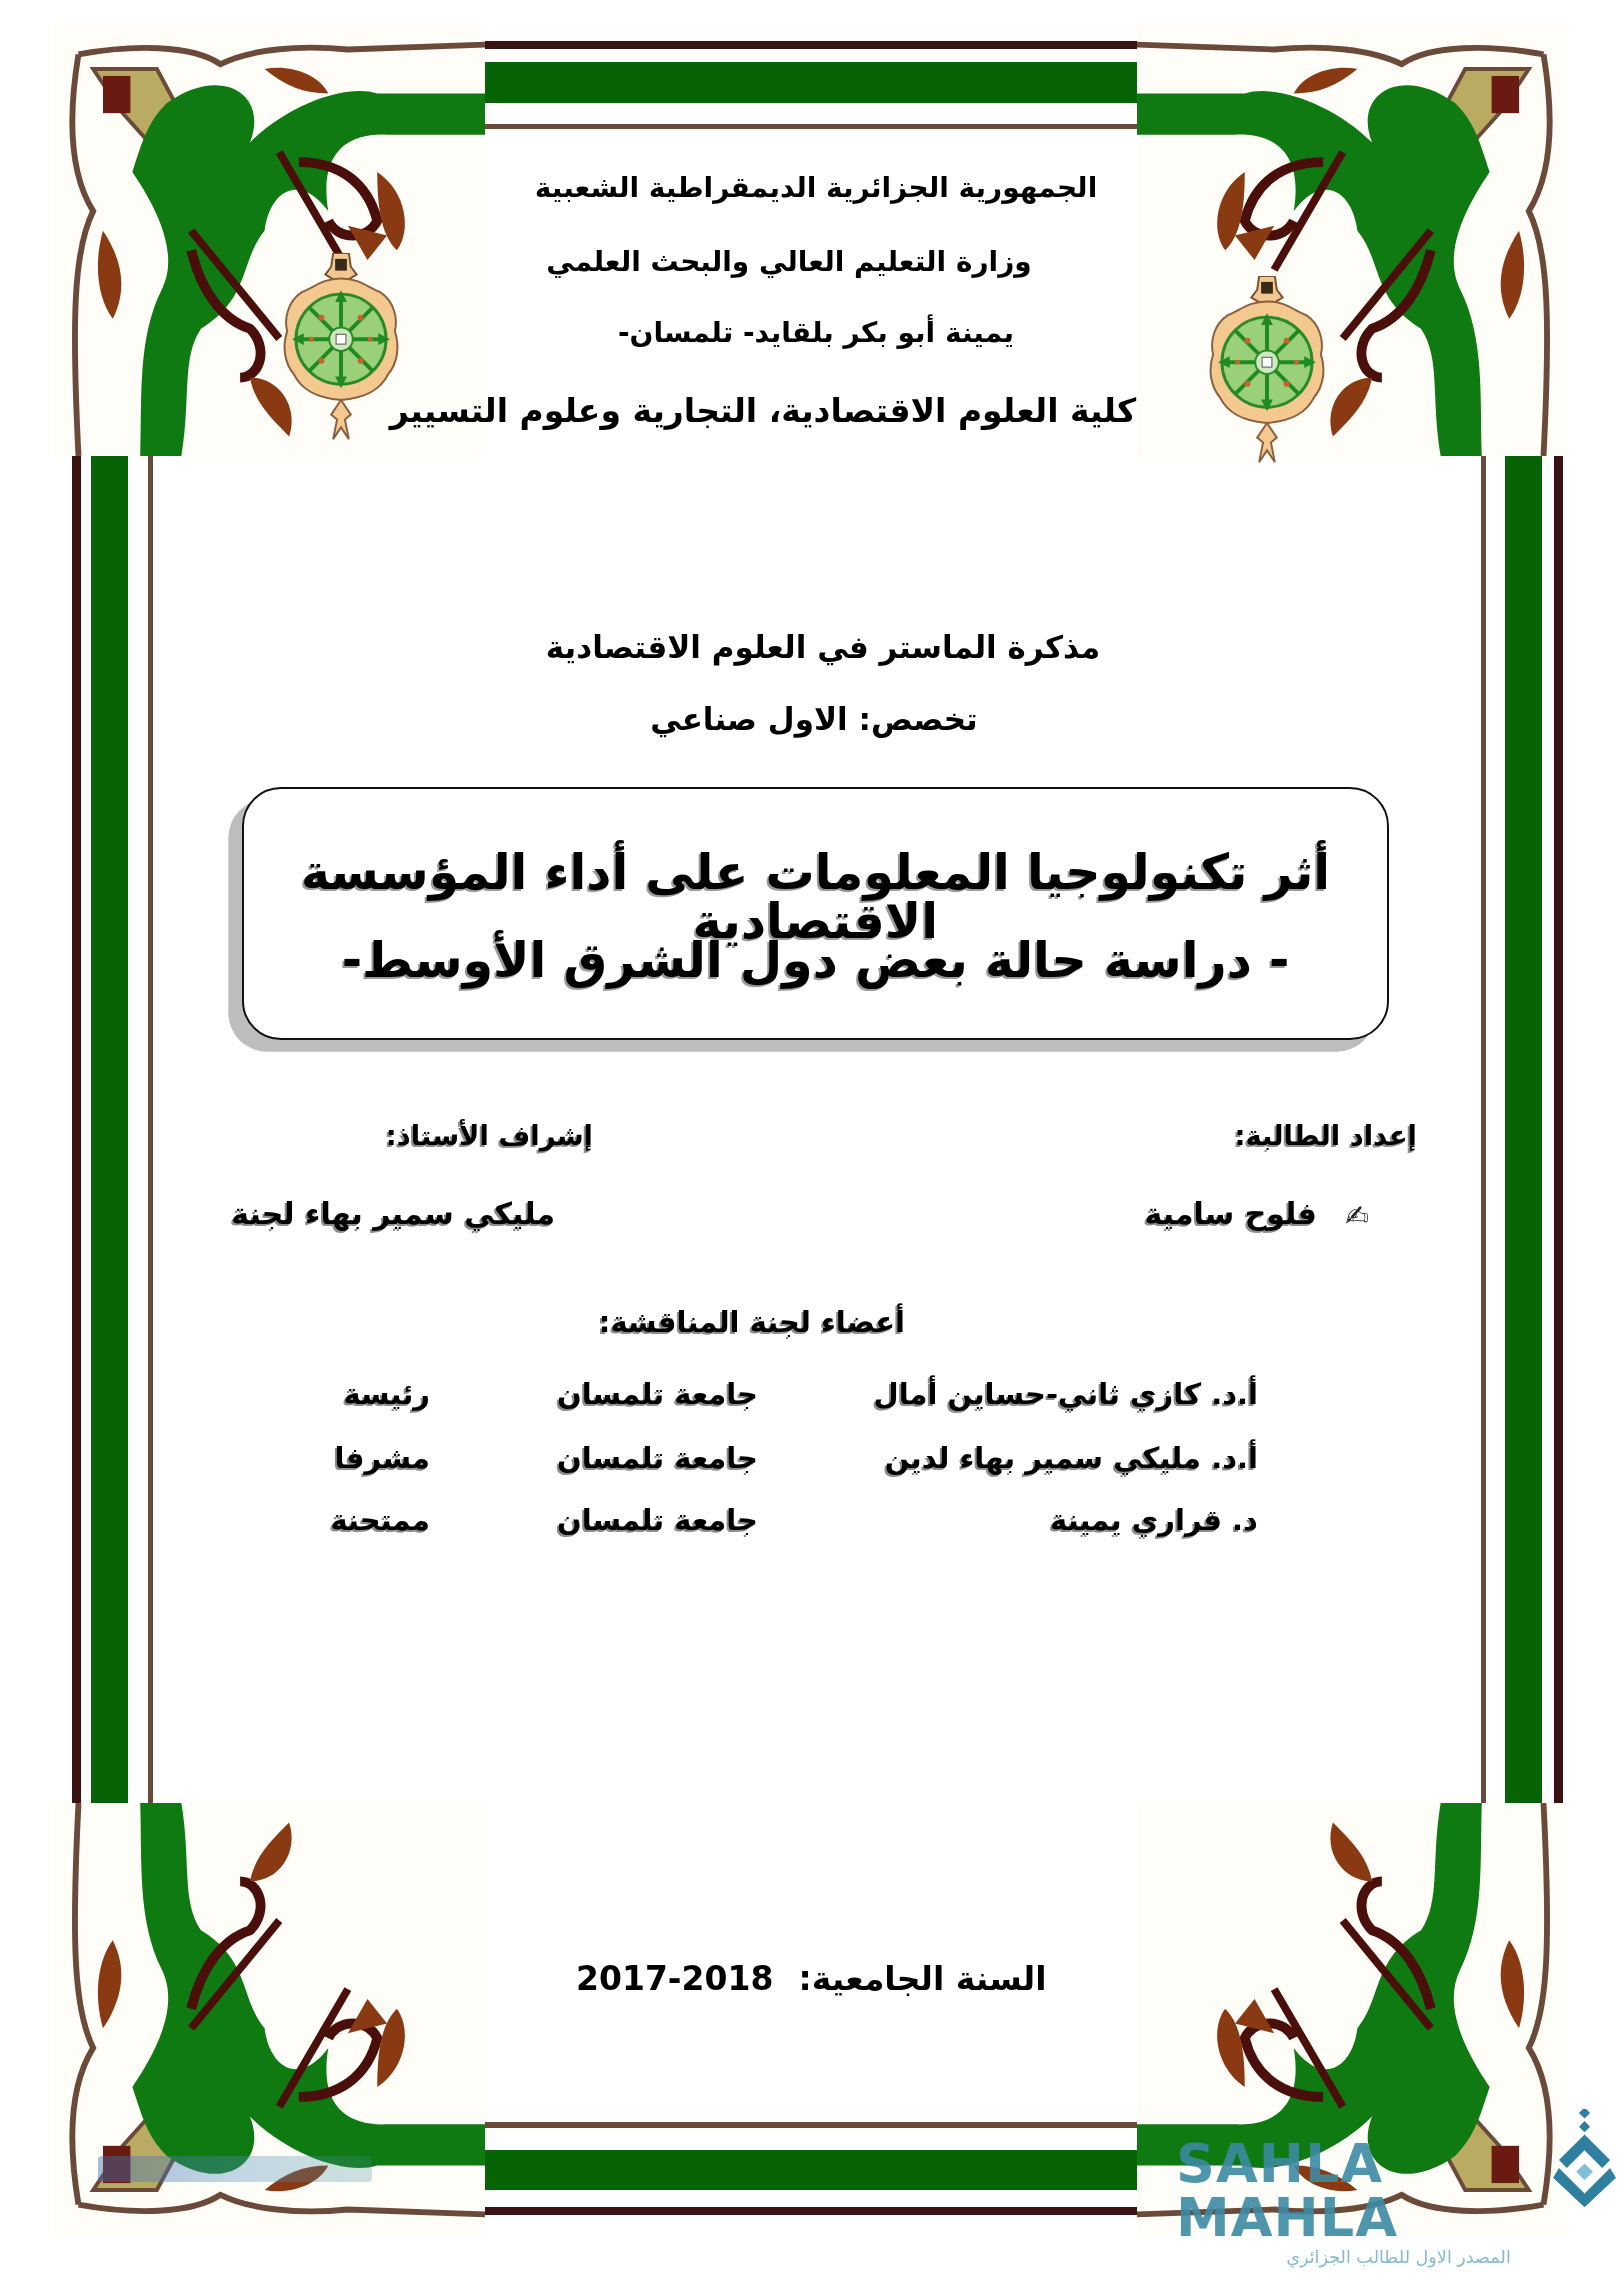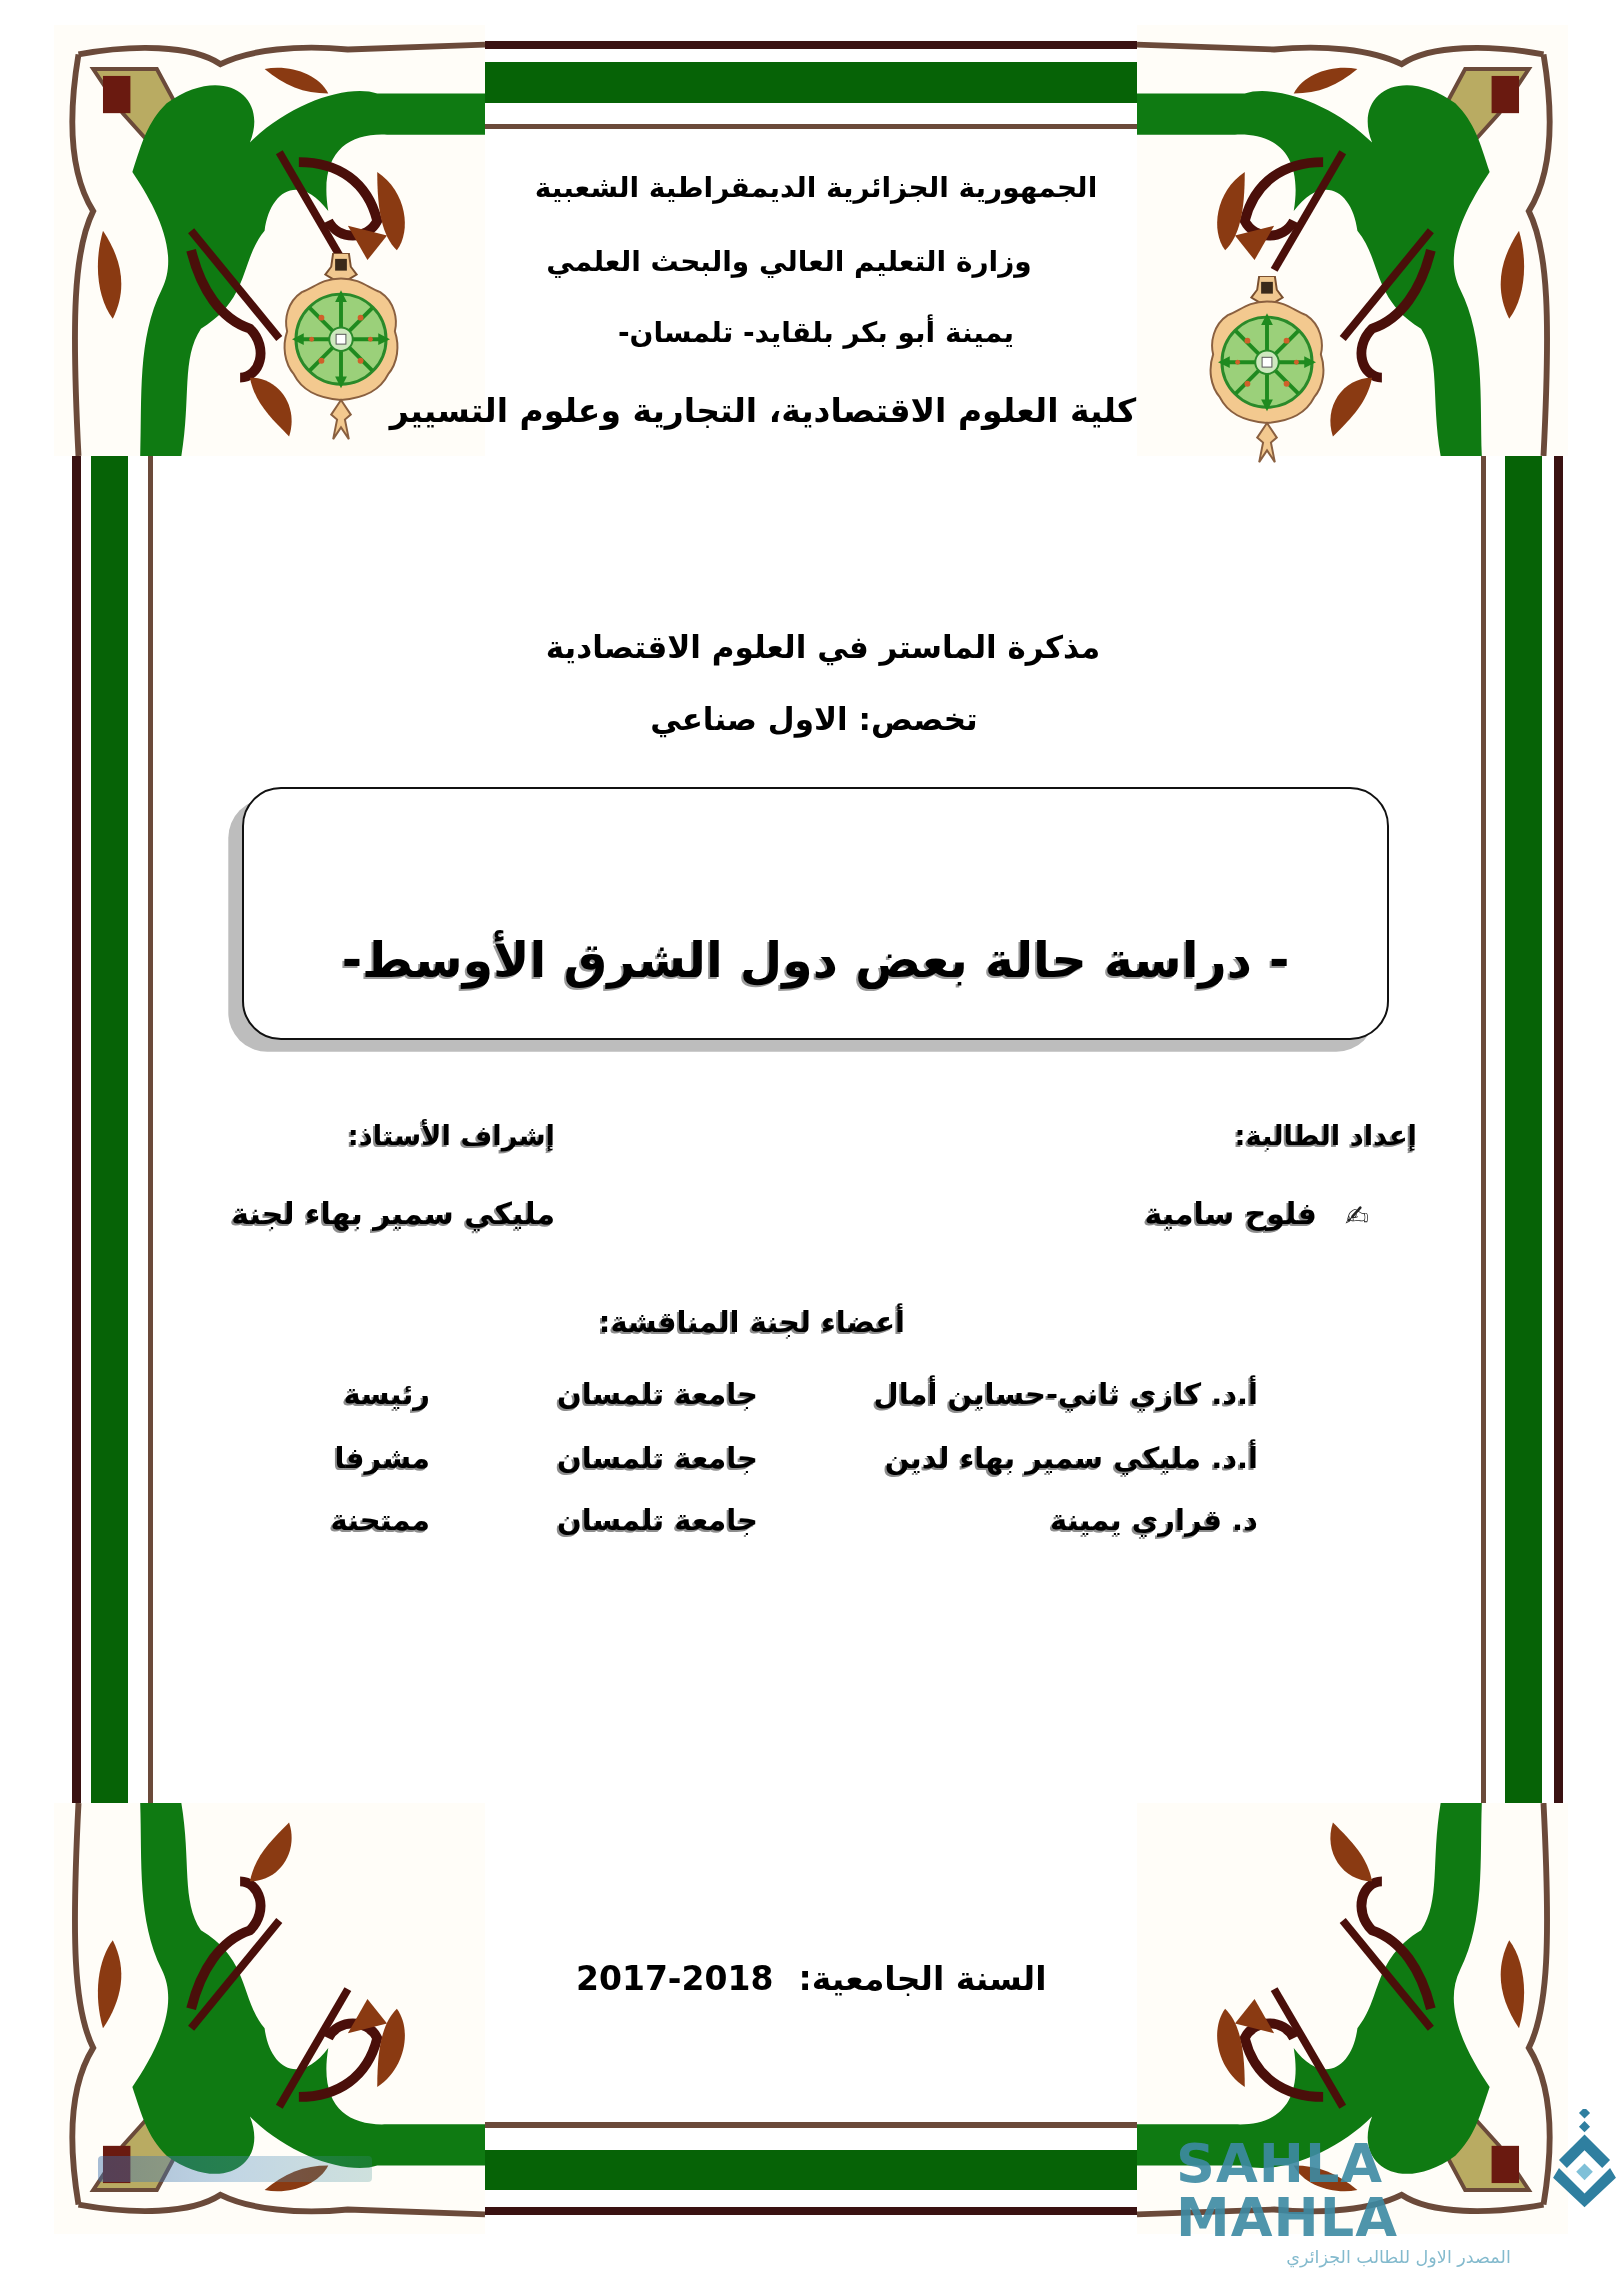--- a/index.html
+++ b/index.html
@@ -223,25 +223,26 @@
 
 <div class="t rtl center hdr" style="left:816px;top:174px;">الجمهورية الجزائرية الديمقراطية الشعبية</div>
 <div class="t rtl center hdr" style="left:789px;top:248px;">وزارة التعليم العالي والبحث العلمي</div>
 <div class="t rtl center hdr" style="left:816px;top:319px;">يمينة أبو بكر بلقايد- تلمسان-</div>
 <div class="t rtl center fac" style="left:763px;top:394px;">كلية العلوم الاقتصادية، التجارية وعلوم التسيير</div>
 
 <div class="t rtl center sub" style="left:823px;top:632px;text-align:center;">مذكرة الماستر في العلوم الاقتصادية</div>
 <div class="t rtl center sub" style="left:814px;top:704px;">تخصص: الاول صناعي</div>
 
 <div class="title-box">
+  <div class="title-line rtl" style="top:59px;">أثر تكنولوجيا المعلومات على أداء المؤسسة الاقتصادية</div>
   <div class="title-line rtl" style="top:147px;">- دراسة حالة بعض دول الشرق الأوسط-</div>
 </div>
 
 <div class="t rtl lbl" style="right:204px;top:1122px;">إعداد الطالبة:</div>
-<div class="t rtl lbl" style="right:1066px;top:1122px;">إشراف الأستاذ:</div>
+<div class="t rtl lbl" style="right:1028px;top:1122px;">إشراف الأستاذ:</div>
 
 <div class="t pen" style="left:1345px;top:1202px;">✍</div>
 <div class="t rtl name" style="right:304px;top:1199px;">فلوح سامية</div>
 <div class="t rtl name" style="right:1066px;top:1199px;">مليكي سمير بهاء لجنة</div>
 
 <div class="t rtl lbl" style="right:716px;top:1308px;font-size:29px;">أعضاء لجنة المناقشة:</div>
 
 <div>
   <div>
     <div class="t rtl jury" style="right:363px;top:1380px;">أ.د. كازي ثاني-حساين أمال</div>

